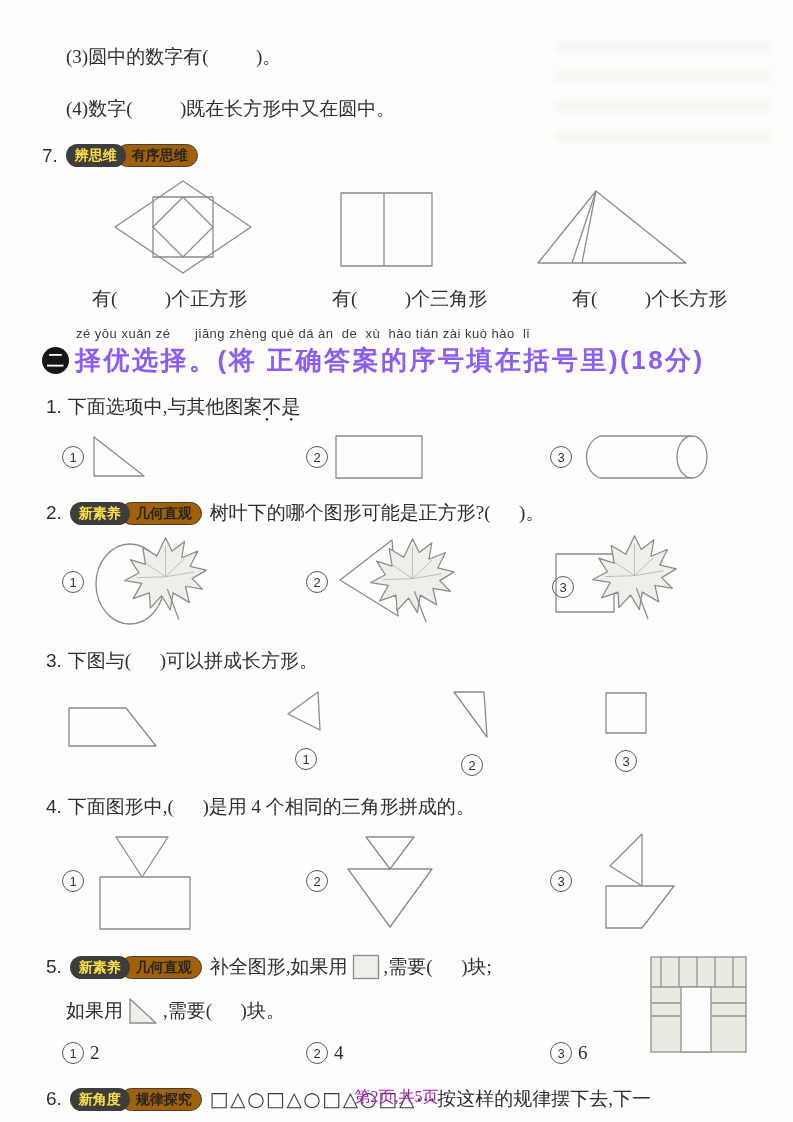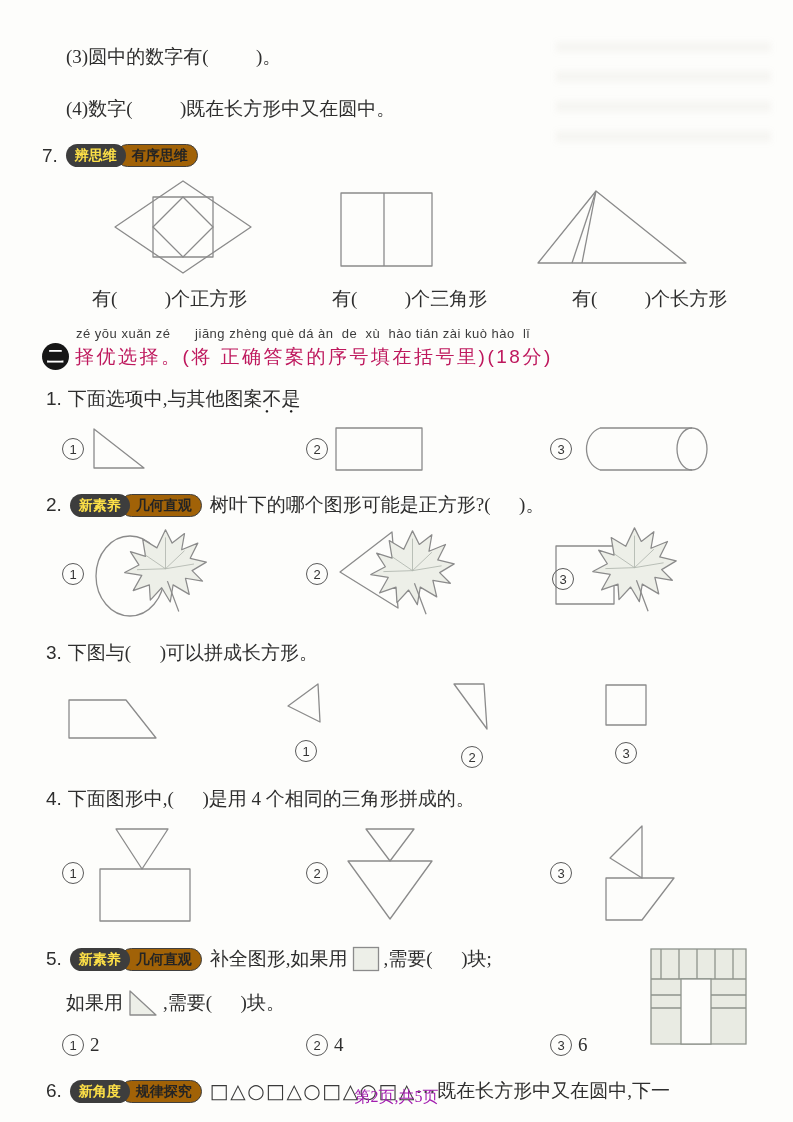--- a/index.html
+++ b/index.html
@@ -29,21 +29,21 @@
   .badge-dark { position:relative; z-index:2; background:#3d3d3d; color:#fde047; padding:4px 9px 5px; border-radius:12px; }
   .badge-outline { position:relative; z-index:1; background:#a16207; border:1.5px solid #3f3f3f; color:#242424;
                    padding:3px 9px 4px 15px; border-radius:12px; margin-left:-10px; }
 
   
   .pinyin { font-family:"Liberation Sans", sans-serif; font-size:13px; color:#3c3c3c; letter-spacing:0.5px; }
   .sec-line { display:flex; align-items:center; }
   .sec-marker { flex:none; width:27px; height:27px; border-radius:50%; background:#161616; color:#fff;
                 display:flex; align-items:center; justify-content:center;
                 font-family:"Liberation Sans", sans-serif; font-size:17px; font-weight:bold; margin-right:6px; }
-  .sec-title { font-family:"Liberation Sans", sans-serif; font-weight:400; font-size:19px; color:#be185d; letter-spacing:2.5px; }
+  .sec-title { font-family:"Liberation Sans", sans-serif; font-weight:700; font-size:26px; color:#8b5cf6; letter-spacing:2.5px; }
 
   
   .emph { position:relative; display:inline-block; }
   .emph::after { content:"•  •"; position:absolute; left:50%; transform:translateX(-50%); top:19px;
                  font-size:11px; letter-spacing:5px; color:#1d1d1d; white-space:pre; }
 
   
   .cn { display:inline-flex; flex:none; width:20px; height:20px; border:1.3px solid #5a5a5a; border-radius:50%;
         align-items:center; justify-content:center; font-family:"Liberation Sans", sans-serif;
         font-size:13px; color:#333; background:transparent; }
@@ -297,21 +297,21 @@
   </div>
 
   <div class="row" style="margin-top:22px">
     <div class="line" style="padding-left:46px">
       <span class="qnum" data-bind="q6.num">6.</span>
       <span class="badges">
         <span class="badge-dark" data-bind="q6.badge_dark">新角度</span>
         <span class="badge-outline" data-bind="q6.badge_outline">规律探究</span>
       </span>
       <span class="pattern" data-bind="q6.pattern">□△○□△○□△○□△⋯</span>
-      <span class="t" data-bind="q6.text1">既在长方形中又在圆中,下一</span>
+      <span class="t" data-bind="q6.text1">按这样的规律摆下去,下一</span>
     </div>
 
   </div>
 
   <div class="footer">
     <span data-bind="footer">第2页,共5页</span>
   </div>
 
 </div>
 

